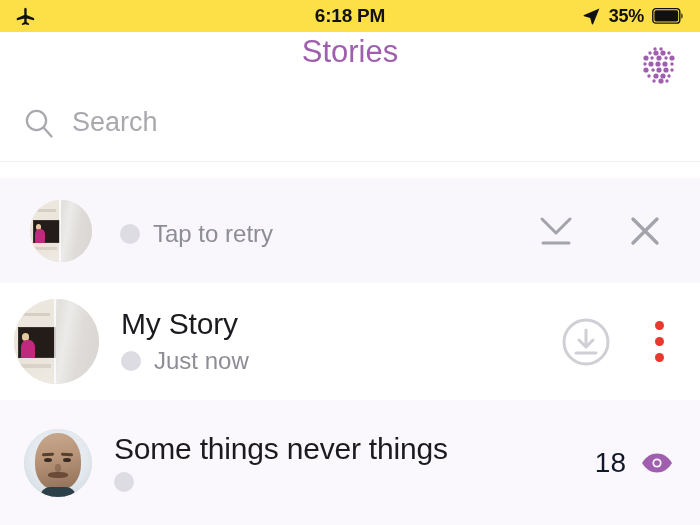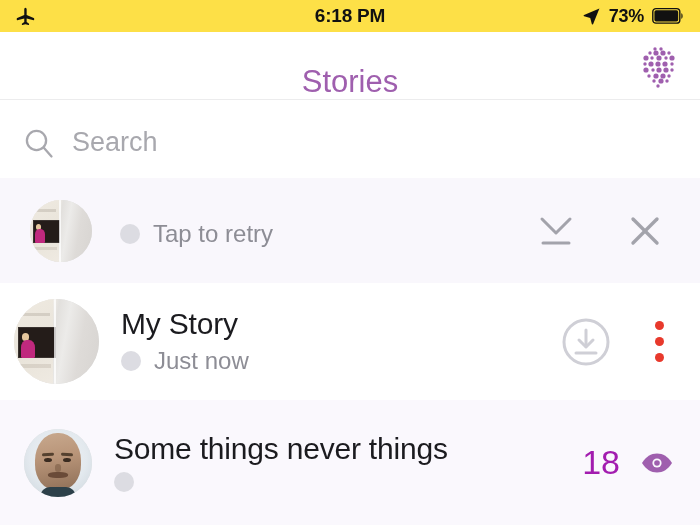--- a/index.html
+++ b/index.html
@@ -69,39 +69,39 @@
     left: 0; top: 32px;
     width: 700px;
     height: 68px;
     background: #ffffff;
     border-bottom: 1px solid #ececed;
     box-sizing: border-box;
   }
   .nav-title {
     position: absolute;
     left: 0; right: 0;
-    top: 32px;
+    top: 2px;
     text-align: center;
     font-size: 31px;
     color: #9f5fae;
     letter-spacing: 0px;
   }
   .snapcode-btn {
     position: absolute;
     right: 18px;
     top: 12px;
     width: 46px;
     height: 46px;
     cursor: pointer;
   }
 
   
   .search-bar {
     position: absolute;
-    left: 0; top: 104px;
+    left: 0; top: 84px;
     width: 700px;
     height: 78px;
     background: #ffffff;
     border-bottom: 1px solid #f1f0f3;
     box-sizing: border-box;
     display: flex;
     align-items: center;
     padding-left: 22px;
     cursor: text;
   }
@@ -234,23 +234,23 @@
   .act-download-plain { width: 56px; height: 48px; margin-right: 36px; }
   .act-close { width: 50px; height: 48px; margin-right: 6px; }
 
   .views {
     display: flex;
     align-items: center;
     margin-left: auto;
     padding-right: 26px;
   }
   .views-count {
-    font-size: 34px;
-    color: #a21caf;
-    margin-right: 20px;
+    font-size: 28px;
+    color: #0f172a;
+    margin-right: 14px;
     letter-spacing: 0px;
   }
   .eye-icon { display: block; }
 </style>
 </head>
 <body>
 
 <div class="phone">
 
   <div class="status-bar">
@@ -263,21 +263,21 @@
     </div>
 
     <div class="status-center">6:18 PM</div>
 
     <div class="status-right">
       <span>
         <svg class="loc-icon" width="19" height="19" viewBox="0 0 24 24" fill="#111111">
           <path d="M22 2 2.6 10.1c-.8.3-.7 1.5.1 1.7l7.7 2 2 7.7c.2.8 1.4.9 1.7.1L22 2z"></path>
         </svg>
       </span>
-      <span class="battery-pct">73%</span>
+      <span class="battery-pct">35%</span>
       <span>
         <svg class="battery-icon" width="34" height="18" viewBox="0 0 34 18">
           <rect x="0.8" y="1.6" width="27" height="14.5" rx="3.2" ry="3.2" fill="none" stroke="#111111" stroke-width="1.4"></rect>
           <rect x="2.4" y="3.2" width="23.8" height="11.3" rx="1.8" ry="1.8" fill="#111111"></rect>
           <path d="M29.4 6.2c1.6.4 1.6 5.2 0 5.6z" fill="#111111"></path>
         </svg>
       </span>
     </div>
   </div>
 

